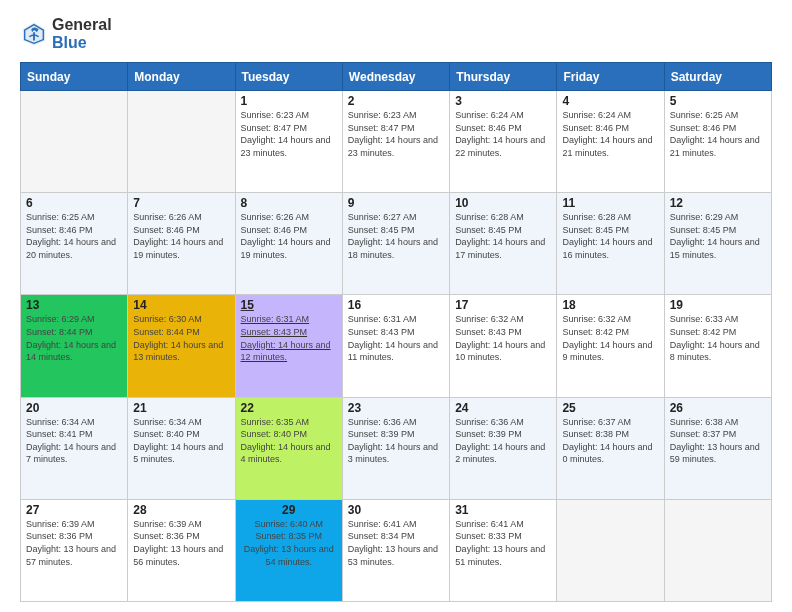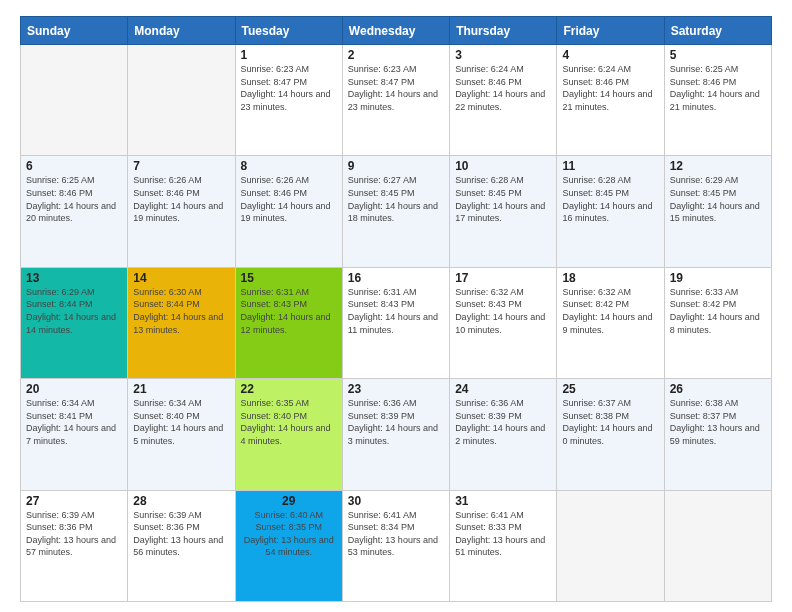--- a/index.html
+++ b/index.html
@@ -93,20 +93,39 @@
       background: #ffffff;
     }
     .calendar thead tr th {
       background: #2a6fbb;
     }
   </style>
 </head>
 <body>
 
 <div class="page">
+  <div class="header">
+    <div class="logo">
+      <svg class="logo-icon" viewBox="0 0 30 30">
+        <polygon points="15,3 27,10 27,22 15,27 3,22 3,10" fill="#2a6fbb" opacity="0.15"></polygon>
+        <polygon points="15,5 25,11 25,21 15,25 5,21 5,11" fill="none" stroke="#2a6fbb" stroke-width="1.5"></polygon>
+        <path d="M12,10 Q15,6 20,10 L18,13 Q15,9 13,13 Z" fill="#2a6fbb"></path>
+        <path d="M15,13 L15,22" stroke="#2a6fbb" stroke-width="2"></path>
+        <path d="M10,18 Q15,14 20,18" stroke="#2a6fbb" stroke-width="1.5" fill="none"></path>
+      </svg>
+      <div>
+        <div style="font-size:16px;font-weight:bold;color:#333;">General</div>
+        <div style="font-size:16px;font-weight:bold;color:#2a6fbb;">Blue</div>
+      </div>
+    </div>
+    <div class="title-block">
+      <h1></h1>
+      <h2></h2>
+    </div>
+  </div>
 
   <table class="calendar">
     <thead>
       <tr>
       <th>Sunday</th>
           <th>Monday</th>
           <th>Tuesday</th>
           <th>Wednesday</th>
           <th>Thursday</th>
           <th>Friday</th>
@@ -186,33 +205,33 @@
 Daylight: 14 hours and 16 minutes.</div>
           </td>
           <td style="background: rgb(240, 245, 251);">
             <span class="day-num">12</span>
             <div class="day-info" style="white-space: pre-line;">Sunrise: 6:29 AM
 Sunset: 8:45 PM
 Daylight: 14 hours and 15 minutes.</div>
           </td>
         </tr>
         <tr>
-          <td style="background: #14b8a6;">
+          <td style="background: #22c55e;">
             <span class="day-num">13</span>
             <div class="day-info" style="white-space: pre-line;">Sunrise: 6:29 AM
 Sunset: 8:44 PM
 Daylight: 14 hours and 14 minutes.</div>
           </td>
           <td style="background: #eab308;">
             <span class="day-num">14</span>
             <div class="day-info" style="white-space: pre-line;">Sunrise: 6:30 AM
 Sunset: 8:44 PM
 Daylight: 14 hours and 13 minutes.</div>
           </td>
-          <td style="background: #84cc16;">
+          <td style="background: #c4b5fd; text-decoration: underline;">
             <span class="day-num">15</span>
             <div class="day-info" style="white-space: pre-line;">Sunrise: 6:31 AM
 Sunset: 8:43 PM
 Daylight: 14 hours and 12 minutes.</div>
           </td>
           <td style="background: rgb(255, 255, 255);">
             <span class="day-num">16</span>
             <div class="day-info" style="white-space: pre-line;">Sunrise: 6:31 AM
 Sunset: 8:43 PM
 Daylight: 14 hours and 11 minutes.</div>

